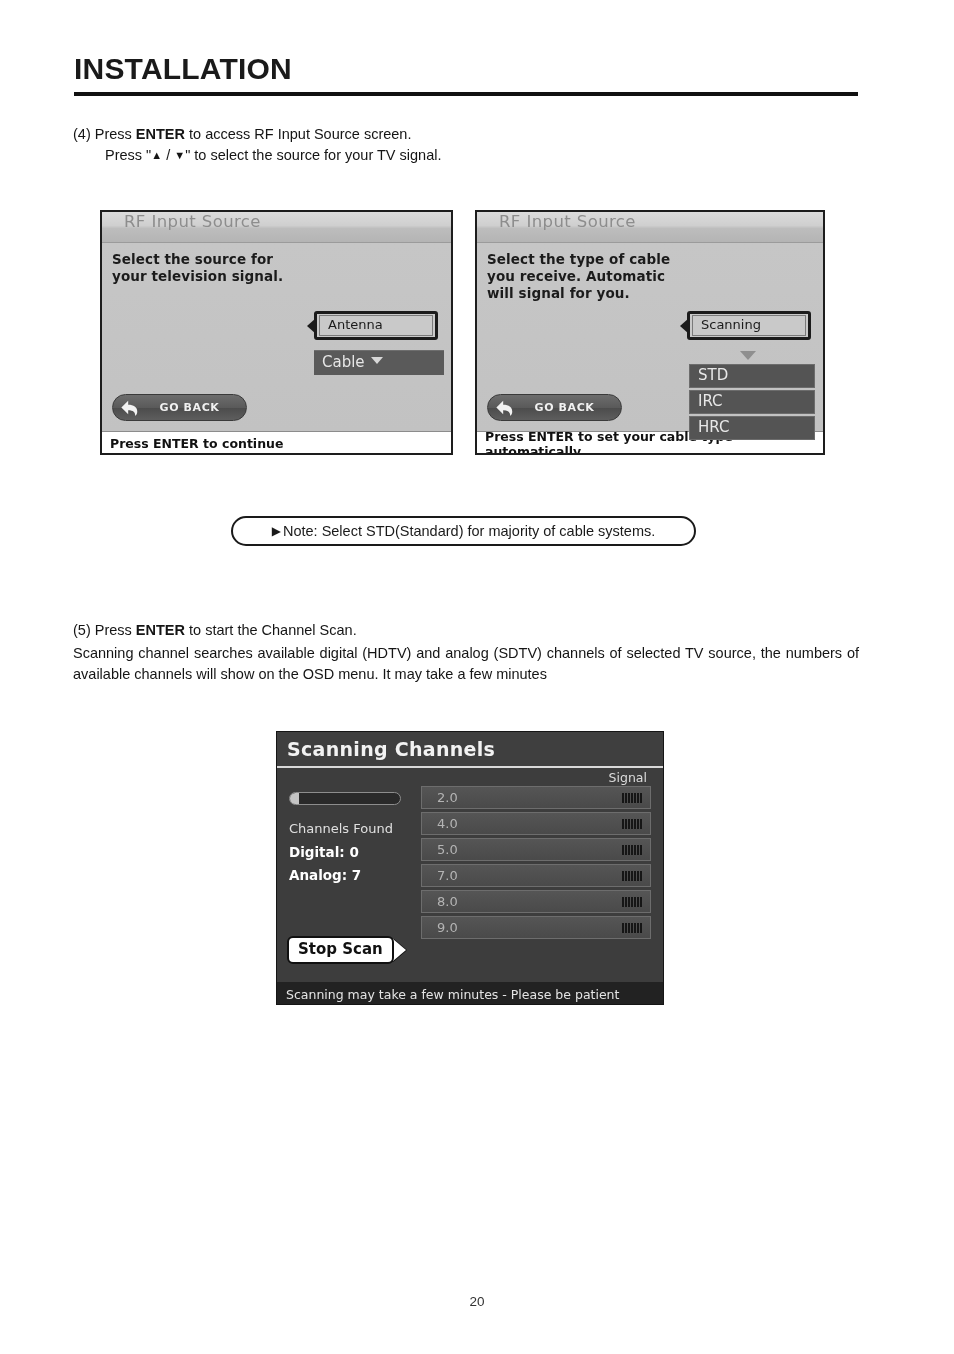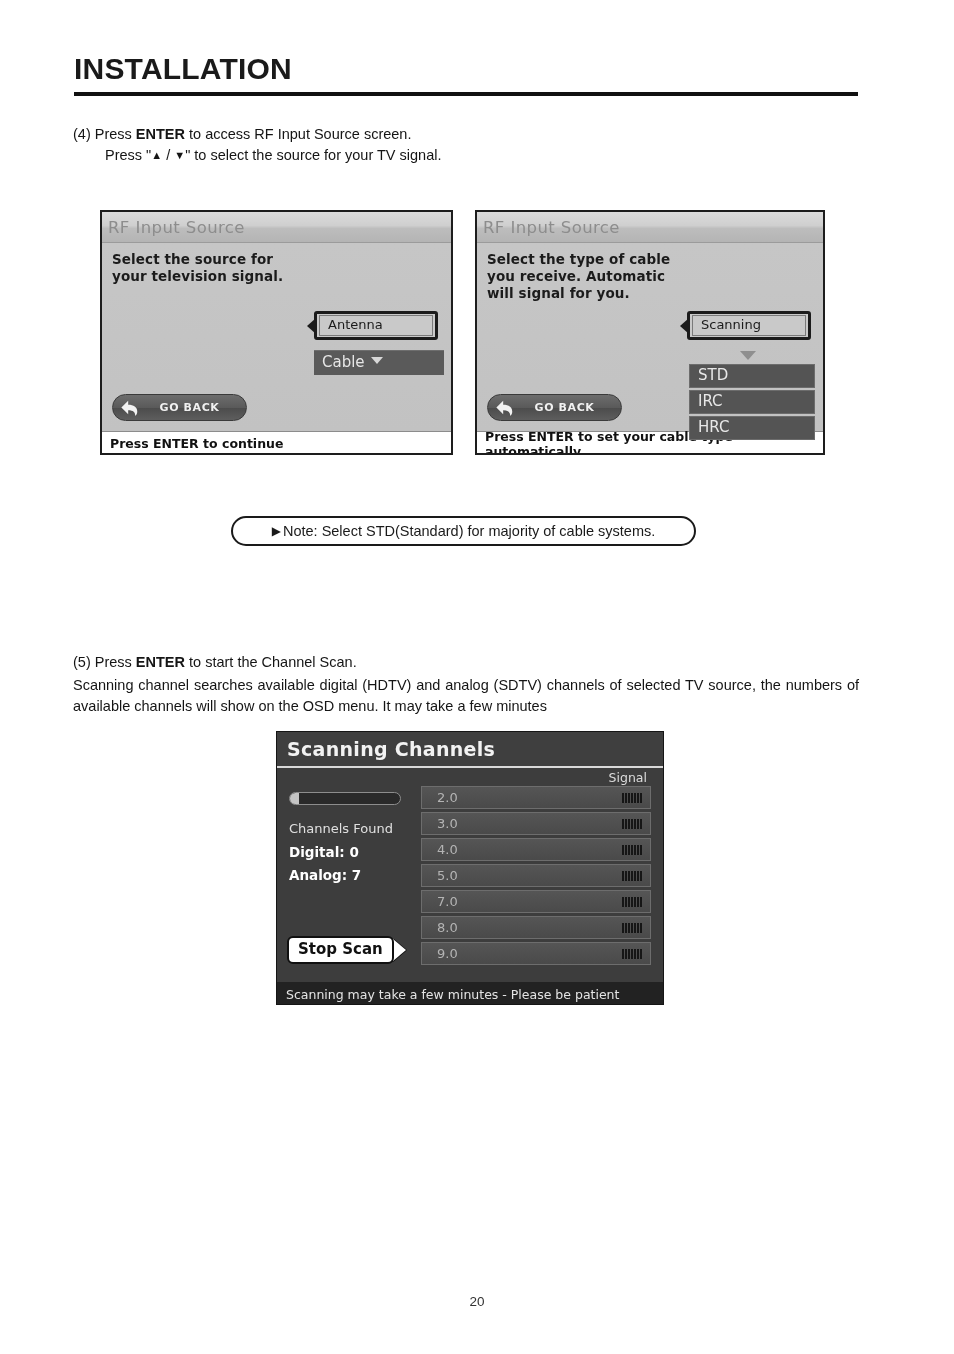--- a/index.html
+++ b/index.html
@@ -38,21 +38,21 @@
 
   
   .step-block {
     position: absolute;
     font-size: 14.5px;
     line-height: 21px;
     color: #151515;
   }
   .step4 { left: 73px; top: 124px; width: 800px; }
   .step4 .line2 { padding-left: 32px; }
-  .step5 { left: 73px; top: 652px; width: 786px; text-align: justify; }
+  .step5 { left: 73px; top: 620px; width: 786px; text-align: justify; }
   .step5 .p1 { margin-bottom: 2px; }
   .tri { font-size: 11px; line-height: 11px; vertical-align: 1px; }
   b { font-weight: bold; }
 
   
   .note-box {
     position: absolute;
     left: 231px;
     top: 516px;
     width: 465px;
@@ -78,22 +78,21 @@
     overflow: hidden;
   }
   .osd-1 { left: 100px; top: 210px; width: 353px; height: 245px; }
   .osd-2 { left: 475px; top: 210px; width: 350px; height: 245px; }
 
   .osd-titlebar {
     height: 30px;
     background: linear-gradient(to bottom, #dcdcdc 0%, #cfcfcf 45%, #bdbdbd 55%, #b4b4b4 100%);
     border-bottom: 1px solid #9b9b9b;
     display: flex;
-    align-items: center;
-    padding-left: 6px;
+    padding-left: 22px;
   }
   .osd-title {
     font-size: 16.5px;
     color: #8d8d8d;
     letter-spacing: 0.4px;
   }
   .osd-body {
     position: relative;
     height: 188px;
     background: linear-gradient(to bottom, #c6c6c6 0%, #c2c2c2 100%);
@@ -511,32 +510,20 @@
             <i></i>
             <i></i>
             <i></i>
             <i></i>
             <i></i>
             <i></i>
             <i></i>
           </span>
         </div>
         <div class="chan-row">
-          <span class="chan-num">3.0</span>
-          <span class="sig-bars">
-            <i></i>
-            <i></i>
-            <i></i>
-            <i></i>
-            <i></i>
-            <i></i>
-            <i></i>
-          </span>
-        </div>
-        <div class="chan-row">
           <span class="chan-num">4.0</span>
           <span class="sig-bars">
             <i></i>
             <i></i>
             <i></i>
             <i></i>
             <i></i>
             <i></i>
             <i></i>
           </span>

